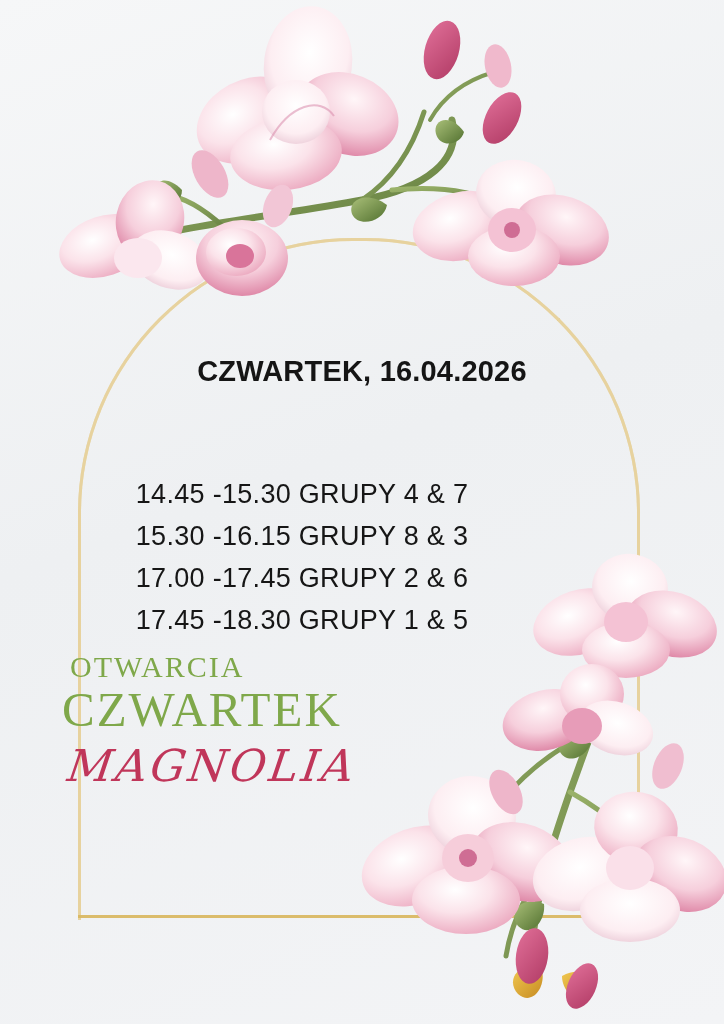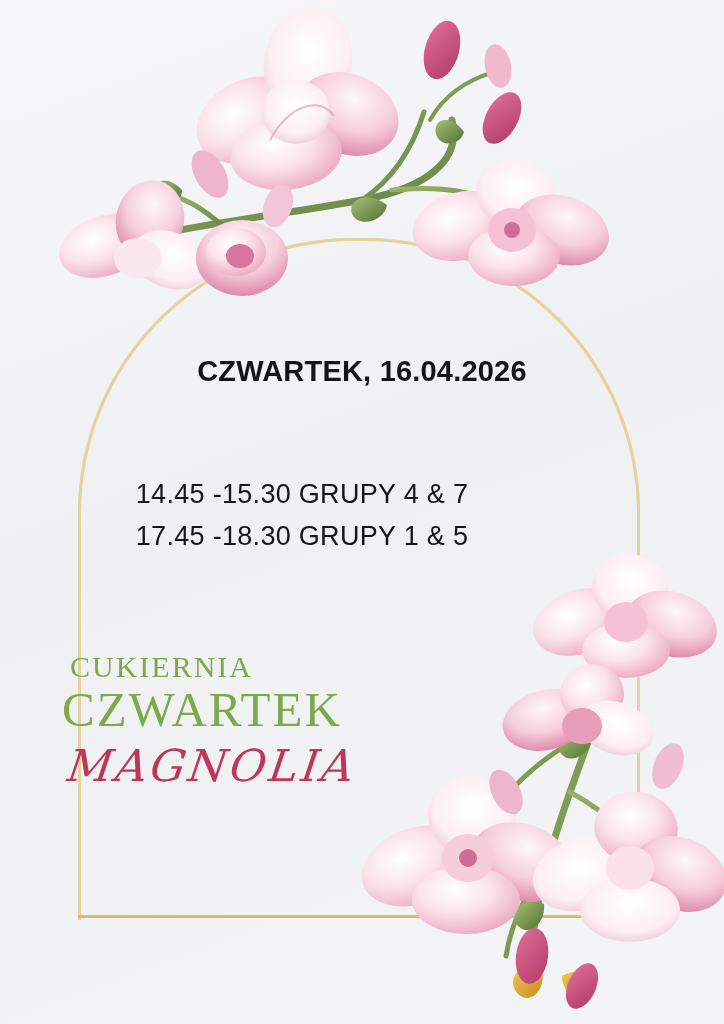--- a/index.html
+++ b/index.html
@@ -222,25 +222,27 @@
       <ellipse cx="246" cy="206" rx="14" ry="22" fill="#f2c6d6" transform="rotate(20 246 206)"></ellipse>
     </g>
   </svg>
 
   <div class="headline">
     <span>CZWARTEK, 16.04.2026</span>
   </div>
 
   <div class="hours">
     <span class="row">14.45 -15.30 GRUPY 4 &amp; 7</span>
+    <span class="row">15.30 -16.15 GRUPY 8 &amp; 3</span>
+    <span class="row">17.00 -17.45 GRUPY 2 &amp; 6</span>
     <span class="row">17.45 -18.30 GRUPY 1 &amp; 5</span>
   </div>
 
   <div class="logo">
-    <div class="logo-wiosenna">CUKIERNIA</div>
+    <div class="logo-wiosenna">OTWARCIA</div>
     <div class="logo-cukiernia">CZWARTEK</div>
     <div class="logo-magnolia">MAGNOLIA</div>
   </div>
 
   <svg class="floral floral-bottom" viewBox="0 0 368 472">
     <defs>
       <radialGradient id="qf1" cx="40%" cy="35%" r="75%">
         <stop offset="0%" stop-color="#ffffff"></stop>
         <stop offset="45%" stop-color="#fbe3ea"></stop>
         <stop offset="100%" stop-color="#e9a0b9"></stop>

